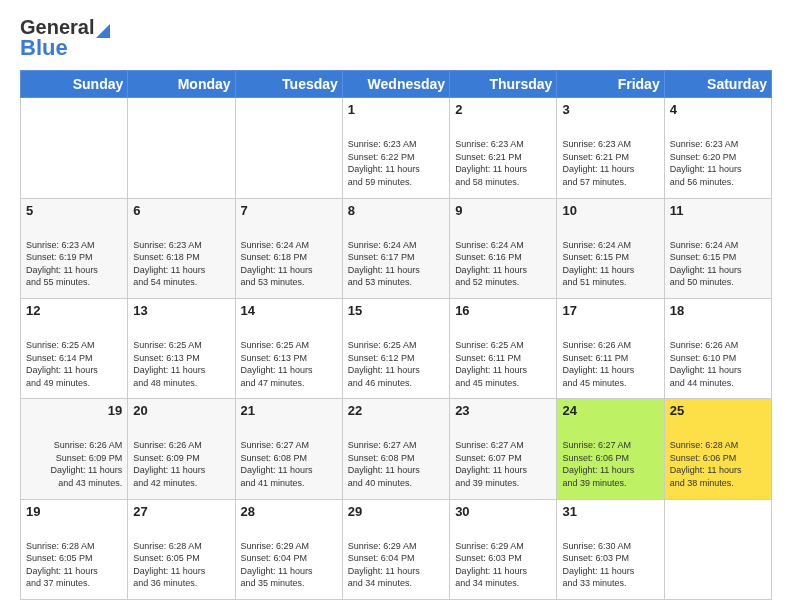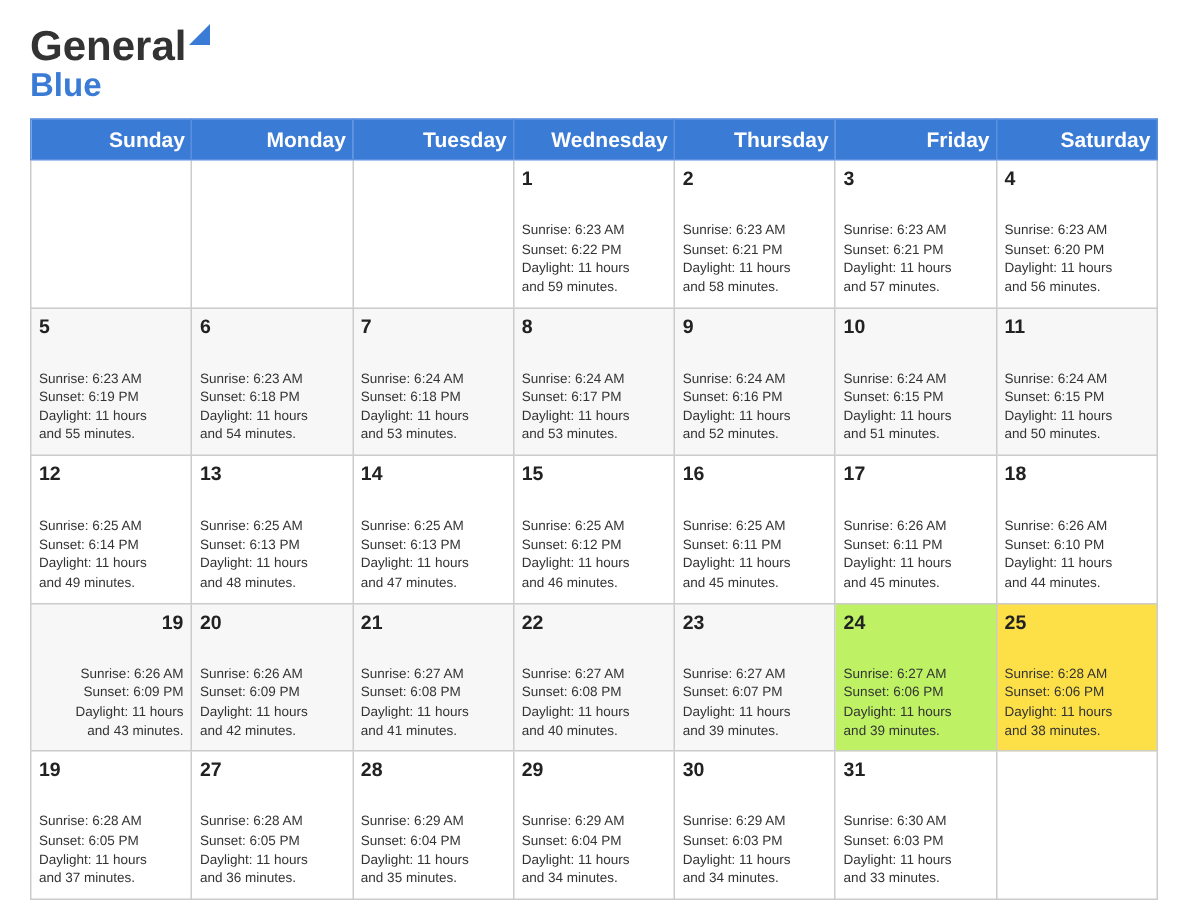--- a/index.html
+++ b/index.html
@@ -23,25 +23,25 @@
       align-items: flex-start;
       margin-bottom: 10px;
     }
     .logo {
       display: flex;
       flex-direction: column;
       align-items: flex-start;
       line-height: 1.1;
     }
     .logo-text {
-      font-size: 28px;
+      font-size: 20px;
       font-weight: bold;
       color: #333;
       display: flex;
-      align-items: flex-start;
+      align-items: flex-end;
     }
     .logo-general { color: #333; }
     .logo-blue { color: #3a7bd5; }
     .logo-icon {
       display: inline-block;
       width: 14px;
       height: 14px;
       margin-left: 2px;
     }
     .header-right {

